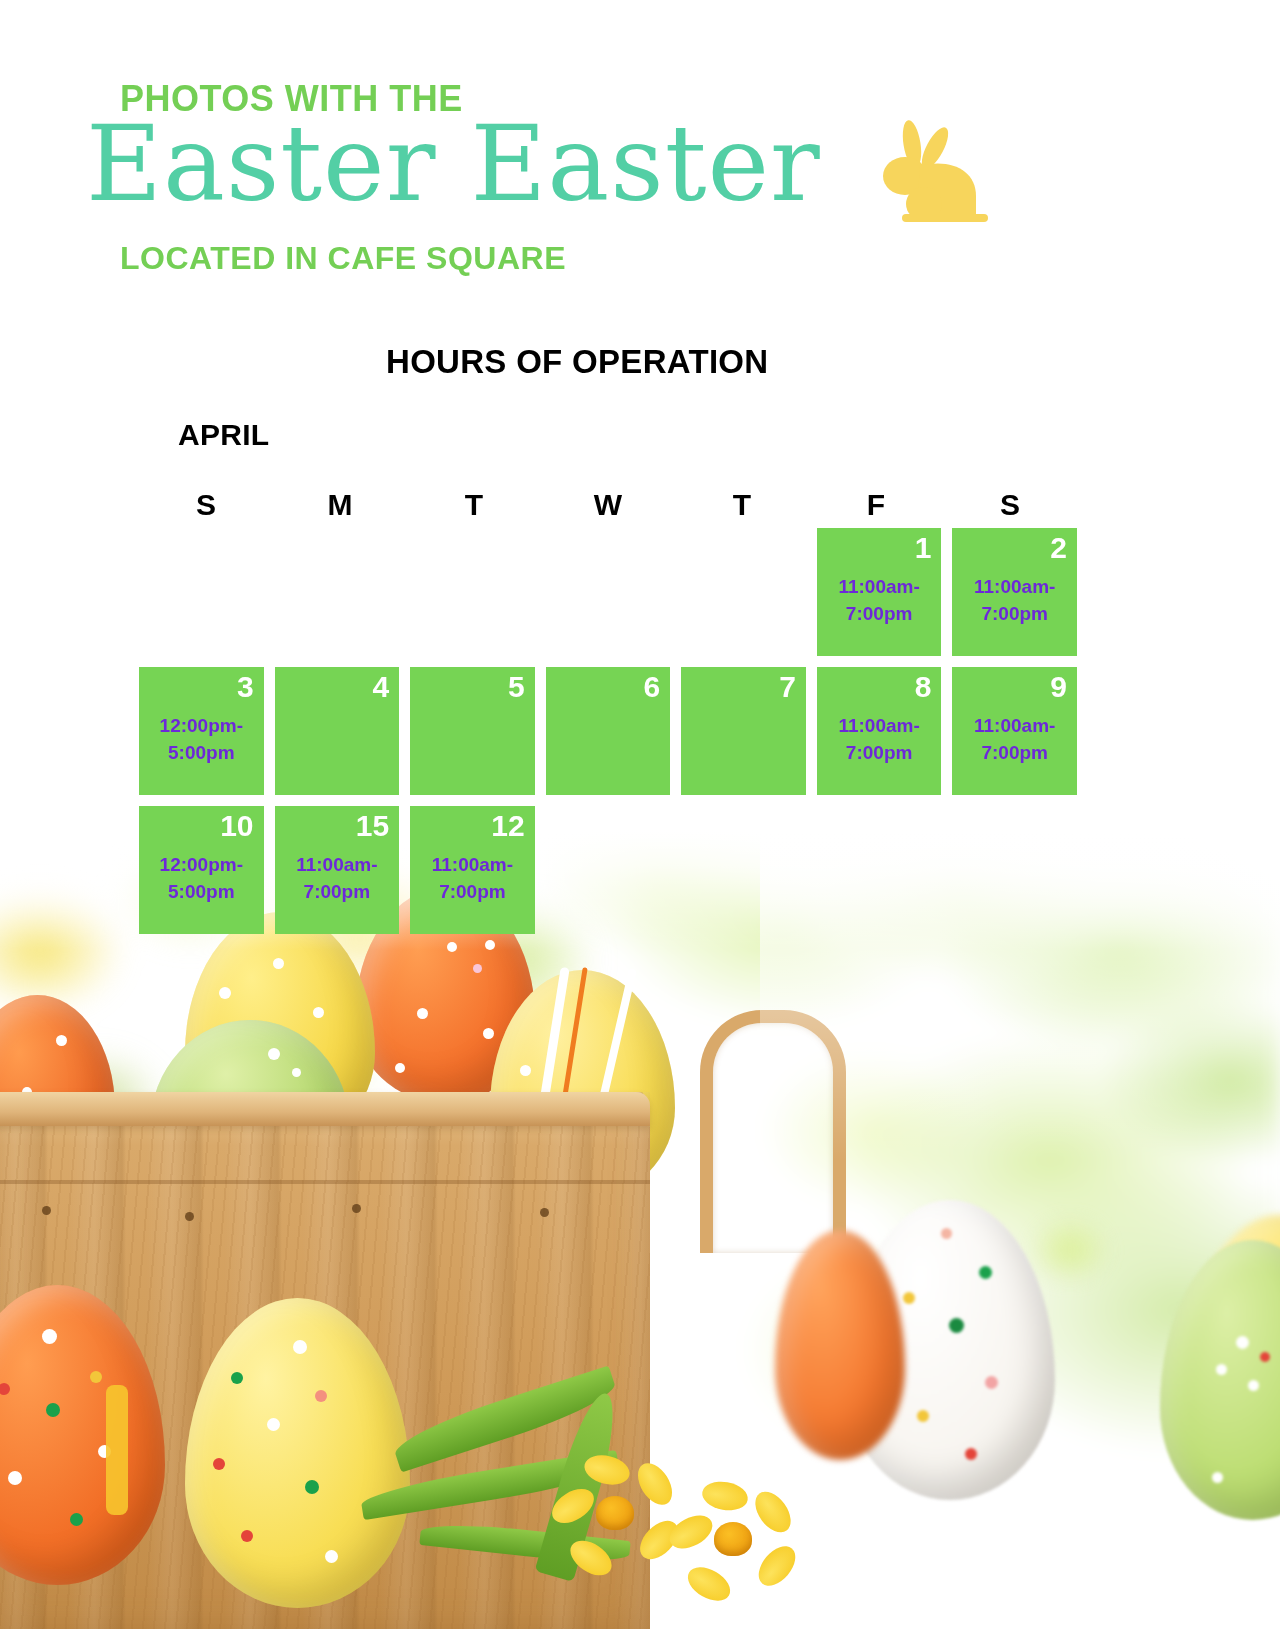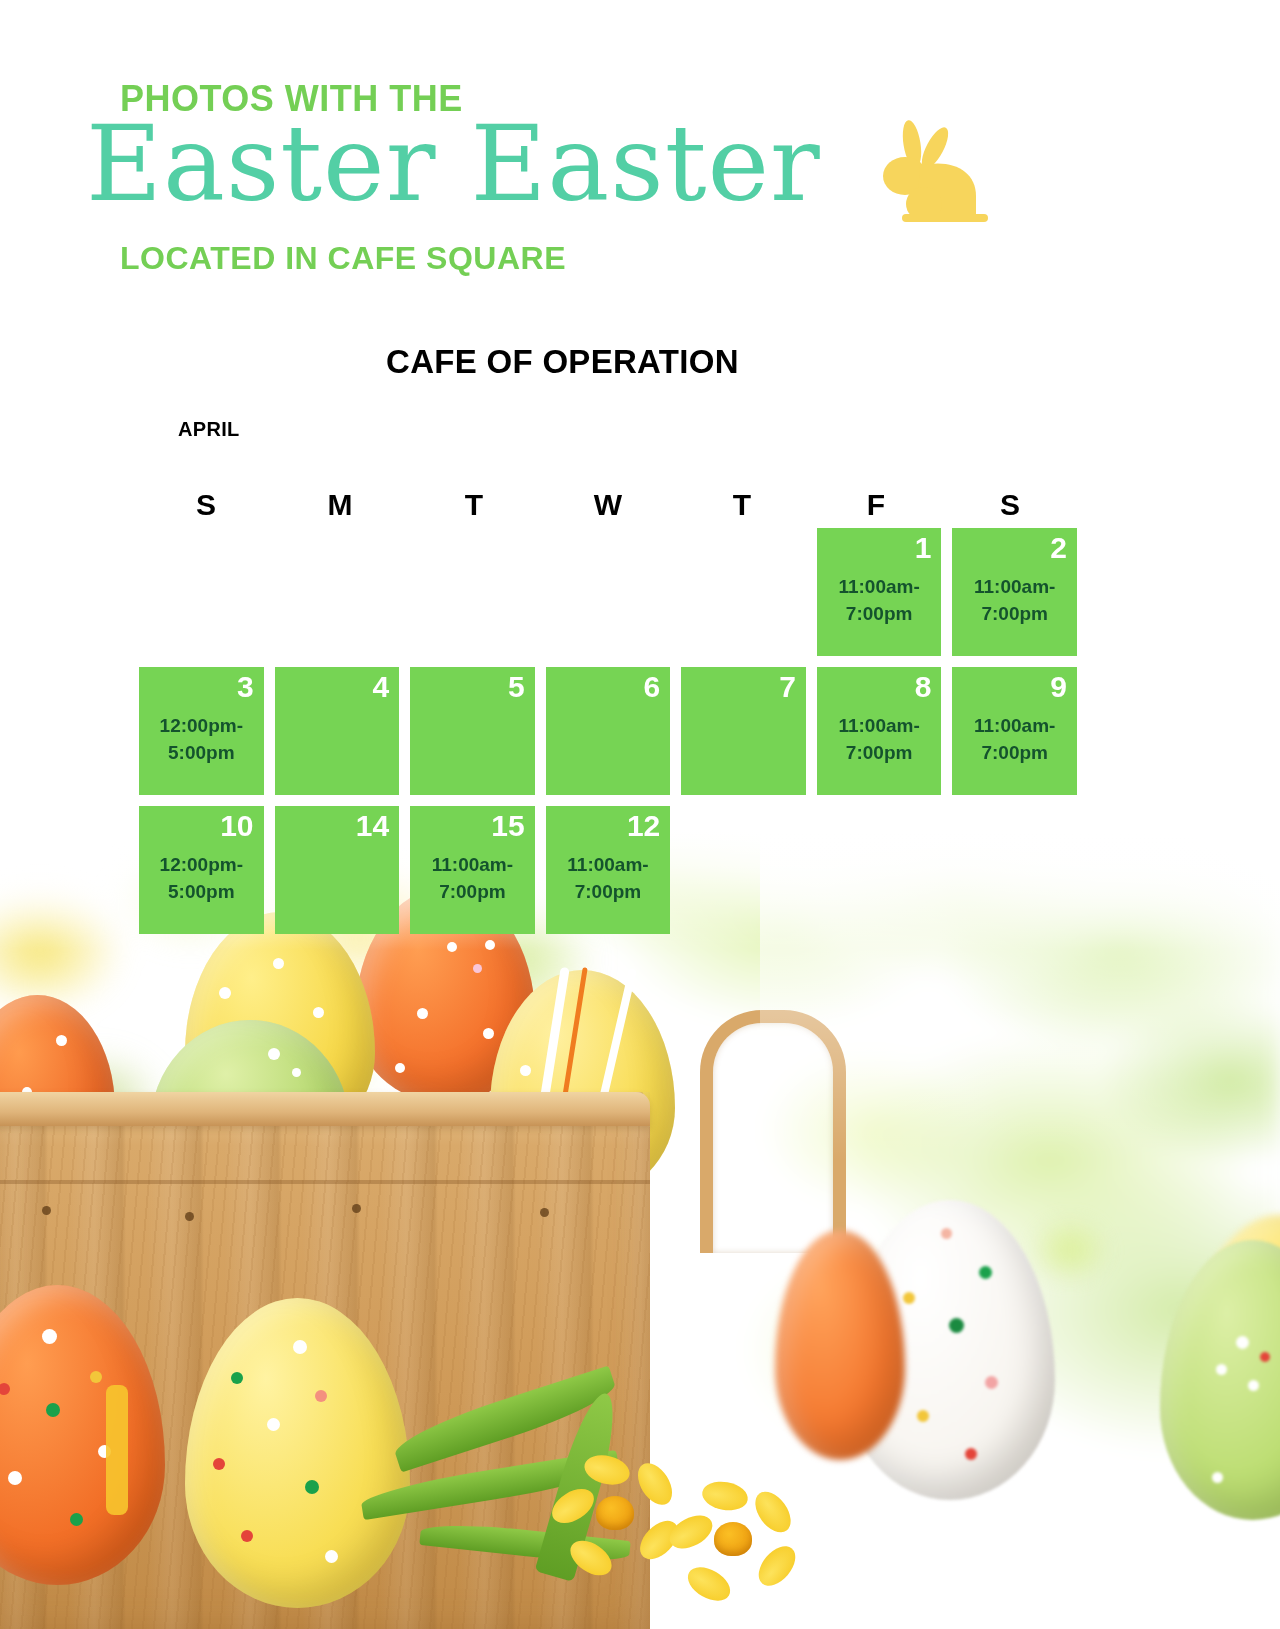--- a/index.html
+++ b/index.html
@@ -209,21 +209,21 @@
     position: absolute;
     left: 386px; top: 343px;
     font-size: 33px;
     font-weight: bold;
     color: #000000;
     letter-spacing: 0.3px;
   }
   .month {
     position: absolute;
     left: 178px; top: 418px;
-    font-size: 20px;
+    font-size: 30px;
     font-weight: bold;
     color: #000000;
     letter-spacing: 0.3px;
   }
 
   #calendar {
     position: absolute;
     left: 139px;
     top: 488px;
     width: 938px;
@@ -256,21 +256,21 @@
   .daynum {
     text-align: right;
     color: #ffffff;
     font-size: 30px;
     font-weight: bold;
     line-height: 1.05;
   }
   .hours {
     margin-top: 9px;
     text-align: center;
-    color: #14532d;
+    color: #6d28d9;
     font-size: 19px;
     font-weight: bold;
     line-height: 1.45;
     white-space: pre-line;
   }
   .hours.note { font-size: 20px; line-height: 1.35; margin-top: 12px; }
 </style>
 </head>
 <body>
 
@@ -429,21 +429,21 @@
         <ellipse cx="40" cy="26" rx="8.5" ry="24" transform="rotate(-9 40 26)"></ellipse>
         <ellipse cx="63" cy="30" rx="8.5" ry="23" transform="rotate(28 63 30)"></ellipse>
         <ellipse cx="33" cy="58" rx="22" ry="19"></ellipse>
         <path d="M48 48 C78 40 104 52 104 78 L104 100 L44 100 Z"></path>
         <ellipse cx="52" cy="86" rx="18" ry="17"></ellipse>
         <rect x="30" y="96" width="86" height="8" rx="4"></rect>
       </g>
     </svg>
   </div>
 
-  <div class="hours-title">CAFE OF OPERATION</div>
+  <div class="hours-title">HOURS OF OPERATION</div>
   <div class="month">APRIL</div>
 
   <div id="calendar">
     <div class="dow-row">
       <div class="dow">S</div>
       <div class="dow">M</div>
       <div class="dow">T</div>
       <div class="dow">W</div>
       <div class="dow">T</div>
       <div class="dow">F</div>
@@ -496,23 +496,20 @@
 7:00pm</div>
           </div>
         </div>
         <div class="week">
           <div class="cell">
             <div class="daynum">10</div>
             <div class="hours">12:00pm-
 5:00pm</div>
           </div>
           <div class="cell">
-            <div class="daynum">14</div>
-          </div>
-          <div class="cell">
             <div class="daynum">15</div>
             <div class="hours">11:00am-
 7:00pm</div>
           </div>
           <div class="cell">
             <div class="daynum">12</div>
             <div class="hours">11:00am-
 7:00pm</div>
           </div>
         </div>

